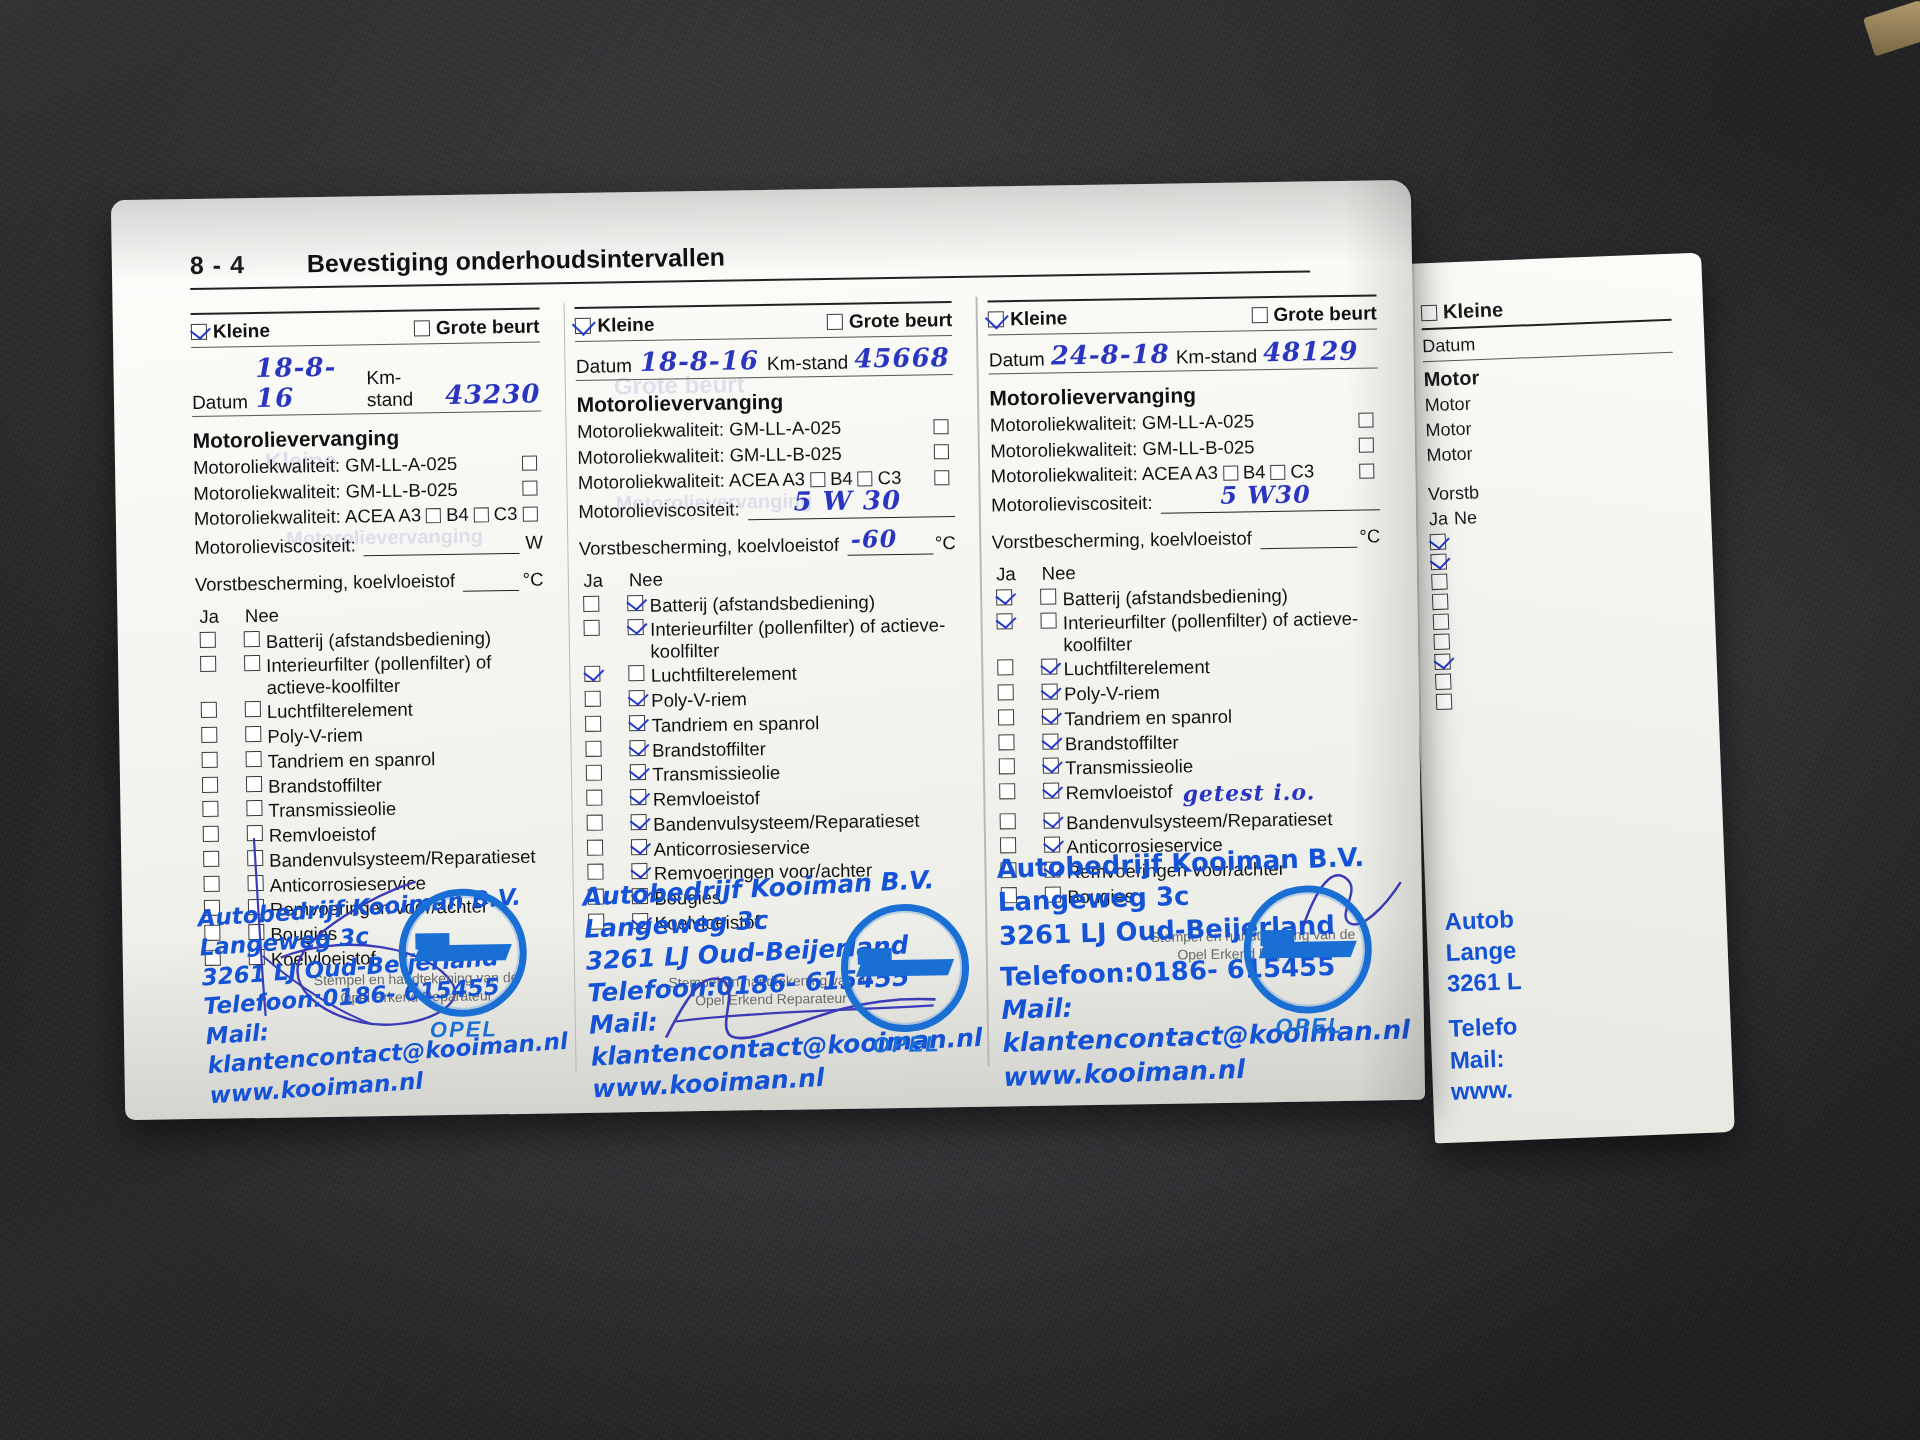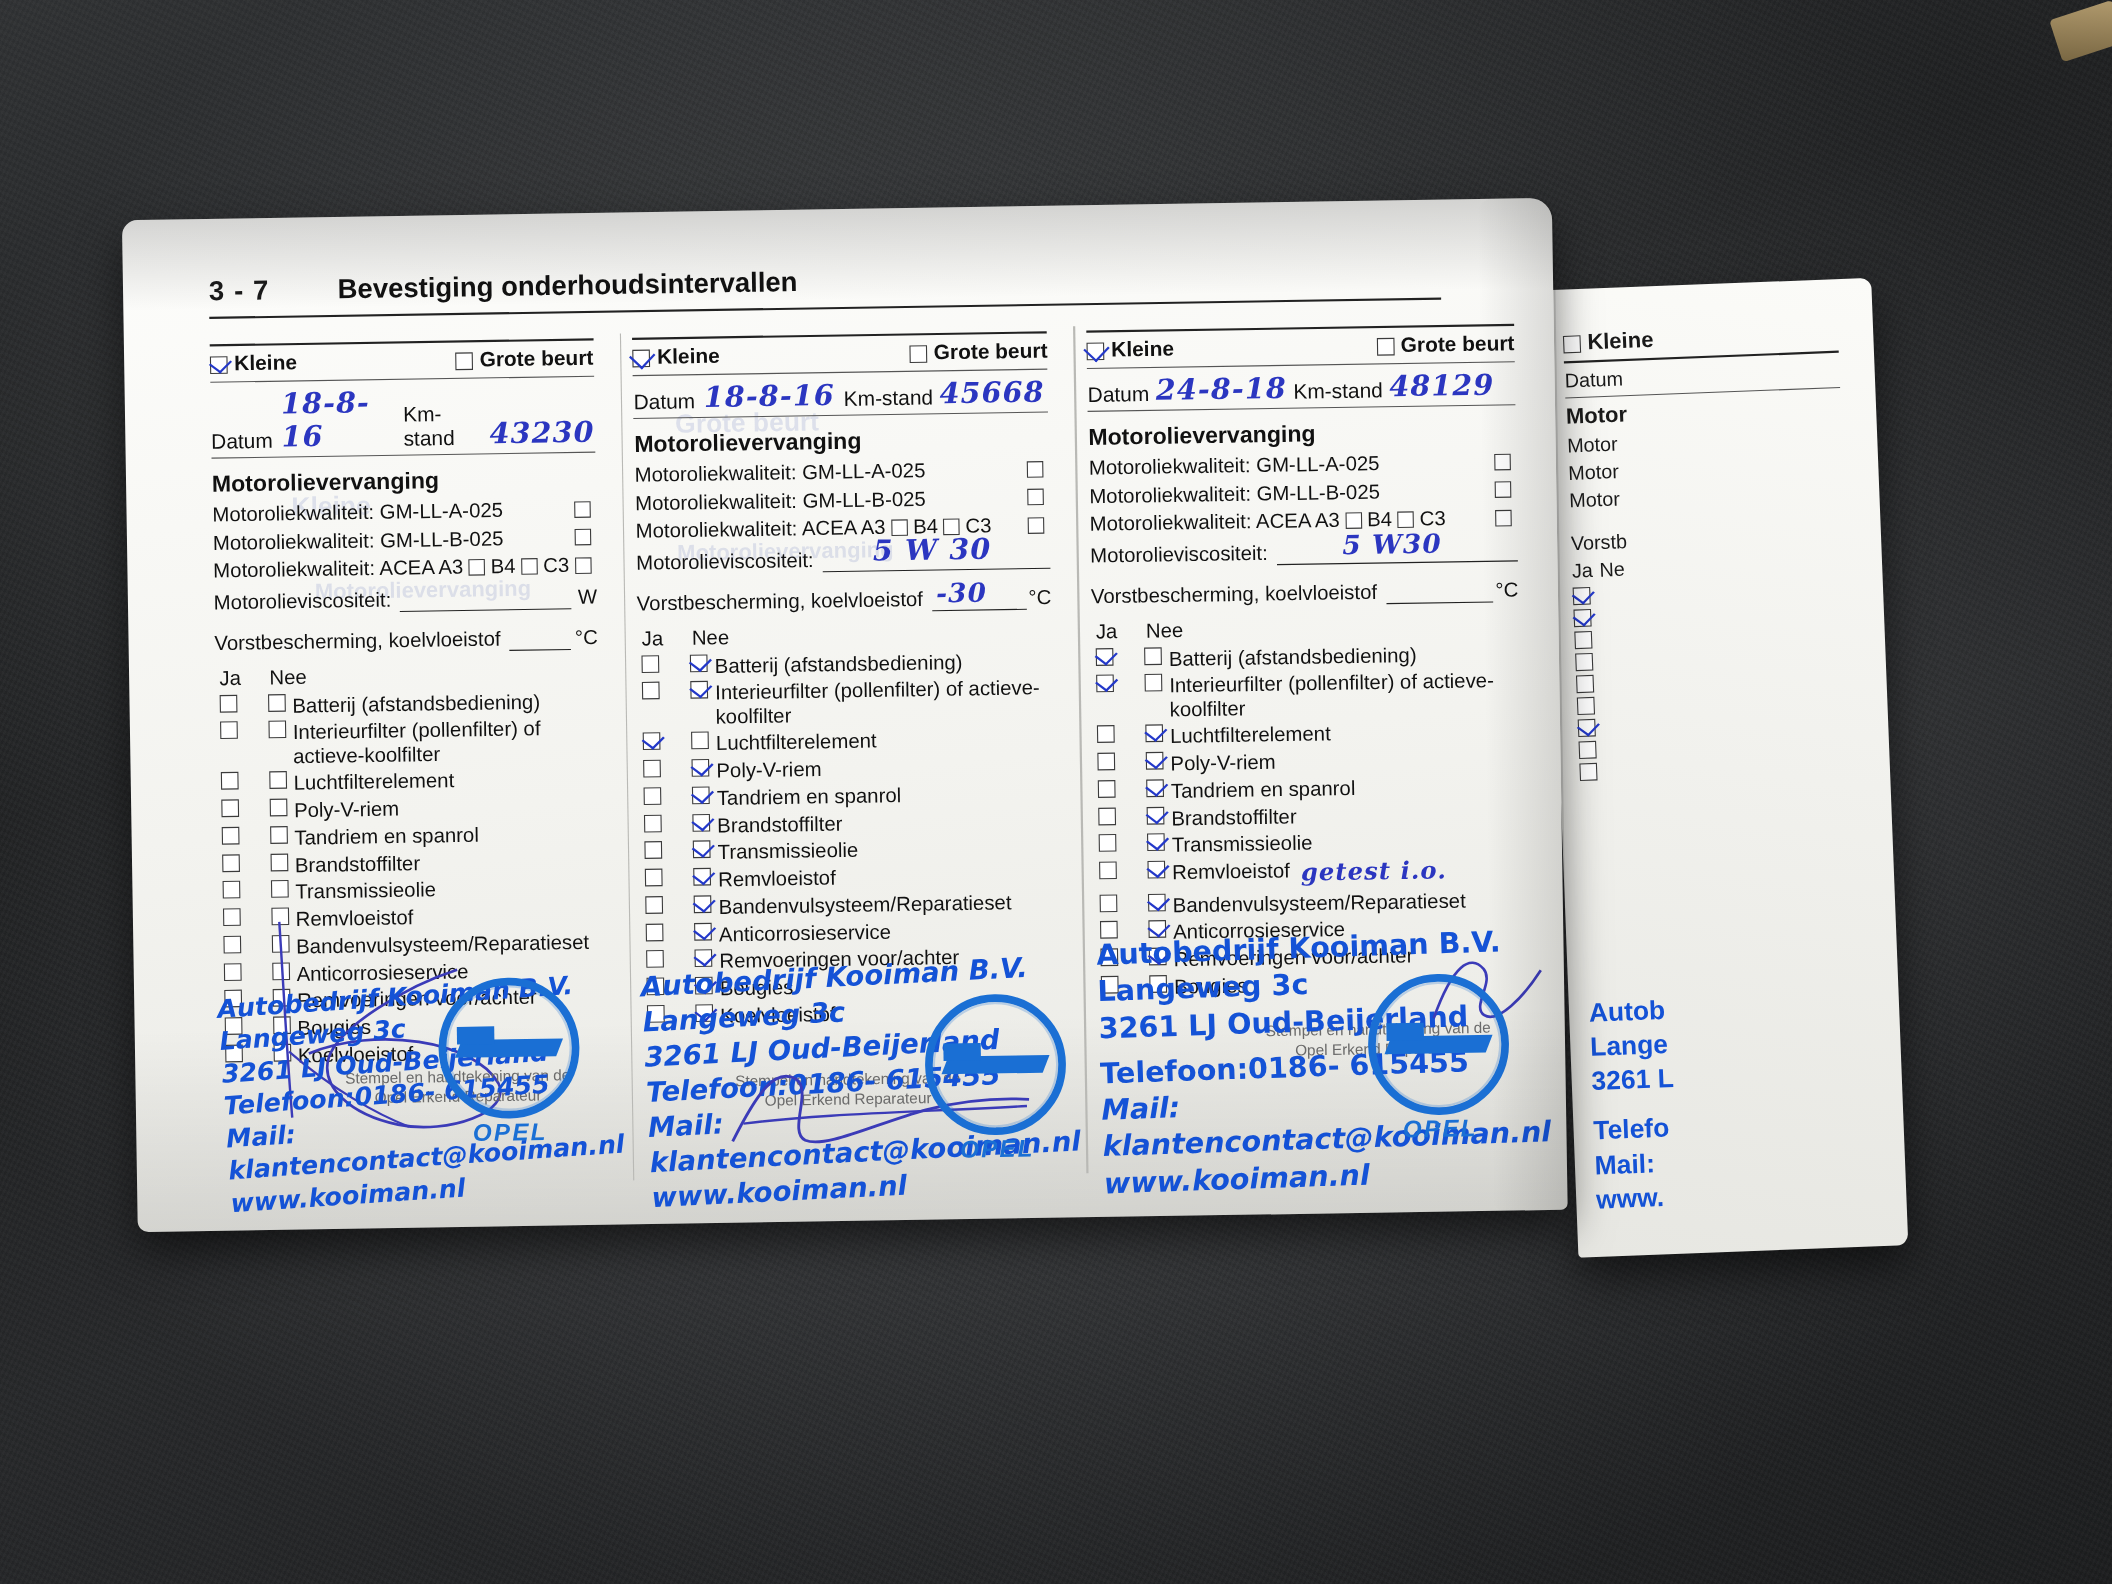--- a/index.html
+++ b/index.html
@@ -233,21 +233,21 @@
         <div>www.</div>
       </div>
     </div>
   </div>
 
   <div class="page" id="left-page">
     <div class="inner">
 
       <div class="pagehead">
         <div class="headrow">
-          <span class="pagenum">3 - 7</span>
+          <span class="pagenum">8 - 4</span>
           <span class="pagetitle">Bevestiging onderhoudsintervallen</span>
         </div>
         <div class="hline" style="margin-top:8px"></div>
       </div>
 
       <div class="ghost" style="left:500px;top:180px;font-size:24px;">Grote beurt</div>
       <div class="ghost" style="left:150px;top:250px;font-size:24px;">Kleine</div>
       <div class="ghost" style="left:170px;top:330px;font-size:20px;">Motorolievervanging</div>
       <div class="ghost" style="left:500px;top:300px;font-size:20px;">Motorolievervanging</div>
 
@@ -472,21 +472,21 @@
           </div>
           <div class="visc-row">
             <span>Motorolieviscositeit:</span>
             <span class="ul">
               <span class="hand" style="position:absolute;left:46px;bottom:2px;font-size:26px;">5 W 30</span>
             </span>
           </div>
           <div class="vorst-row">
             <span>Vorstbescherming, koelvloeistof</span>
             <span class="ul">
-              <span class="hand" style="position:absolute;left:4px;bottom:1px;font-size:24px;">-30</span>
+              <span class="hand" style="position:absolute;left:4px;bottom:1px;font-size:24px;">-60</span>
             </span>
             <span style="margin-left:2px">°C</span>
           </div>
           <div class="janee">
             <span>Ja</span><span>Nee</span>
           </div>
 
           <div>
             <div class="checkrow">
                 <span class="boxes">

